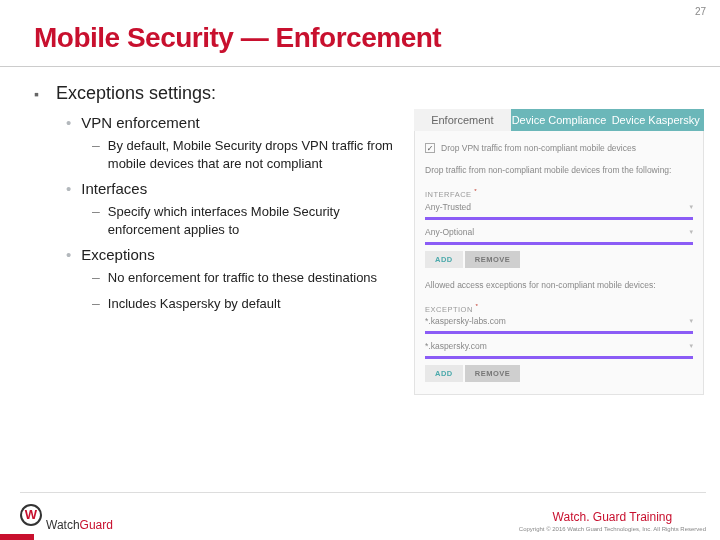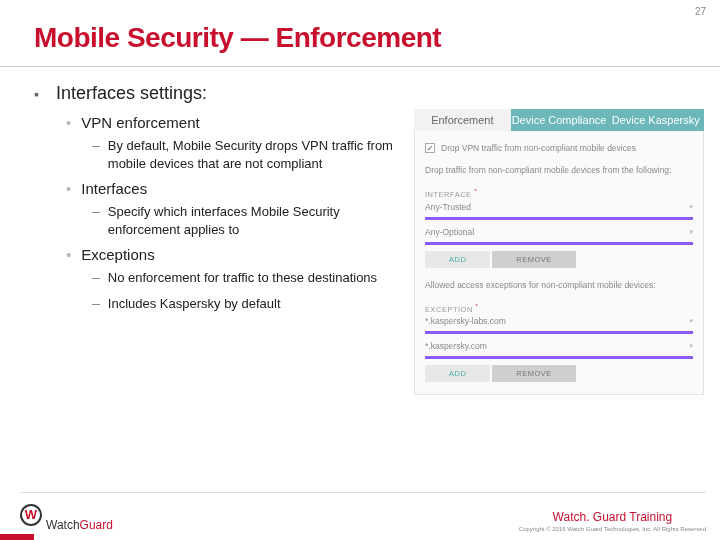--- a/index.html
+++ b/index.html
@@ -30,21 +30,21 @@
   .chk-row { display: flex; align-items: center; margin: 4px 0 10px 0; }
   .chk { width: 10px; height: 10px; border: 1px solid #aaa; margin-right: 6px; display: flex; align-items: center; justify-content: center; font-size: 8px; color: #555; }
   .label-txt { font-size: 8.5px; color: #888; }
   .section-label { font-size: 8.5px; color: #888; margin: 12px 0; }
   .field-label { font-size: 7.5px; color: #999; letter-spacing: 0.5px; }
   .field-label sup { color: #c0392b; }
   .select-row { border-bottom: 3px solid #8b5cf6; padding: 3px 0 5px 0; margin-bottom: 4px; display: flex; justify-content: space-between; align-items: center; }
   .sel-val { font-size: 8.5px; color: #888; }
   .caret { font-size: 7px; color: #bbb; }
   .btn-row { margin-top: 6px; display: flex; gap: 2px; }
-  .btn { font-size: 7.5px; padding: 4px 24px; border: none; letter-spacing: 0.5px; }
+  .btn { font-size: 7.5px; padding: 4px 10px; border: none; letter-spacing: 0.5px; font-weight: bold; }
   .btn-add { background: #e8e8e8; color: #4aa9ab; }
   .btn-remove { background: #cfcfcf; color: #777; }
   .exceptions-label { margin-top: 12px; }
 
   
   .footer { position: absolute; bottom: 8px; left: 0; right: 0; padding: 0 14px 0 20px; }
   .footer-line { height: 1px; background: #ddd; margin-bottom: 4px; }
   .footer-row { display: flex; justify-content: space-between; align-items: flex-end; }
   .logo { display: flex; align-items: center; }
   .logo-circle { width: 22px; height: 22px; border: 2px solid #333; border-radius: 50%; display: flex; align-items: center; justify-content: center; margin-right: 4px; }
@@ -62,21 +62,21 @@
 <div class="page-number">27</div>
 
 <div class="slide-title">Mobile Security — Enforcement</div>
 <div class="underline"></div>
 
 <div class="content">
   <div class="left-col">
 
     <div class="lvl-0">
       <span class="b">▪</span>
-      <span class="txt">Interfaces settings:</span>
+      <span class="txt">Exceptions settings:</span>
     </div>
 
     <div class="lvl-1">
       <span class="b">•</span>
       <span class="txt">VPN enforcement</span>
     </div>
     <div class="lvl-2">
       <span class="b">–</span>
       <span class="txt">By default, Mobile Security drops VPN traffic from mobile devices that are not compliant</span>
     </div>

